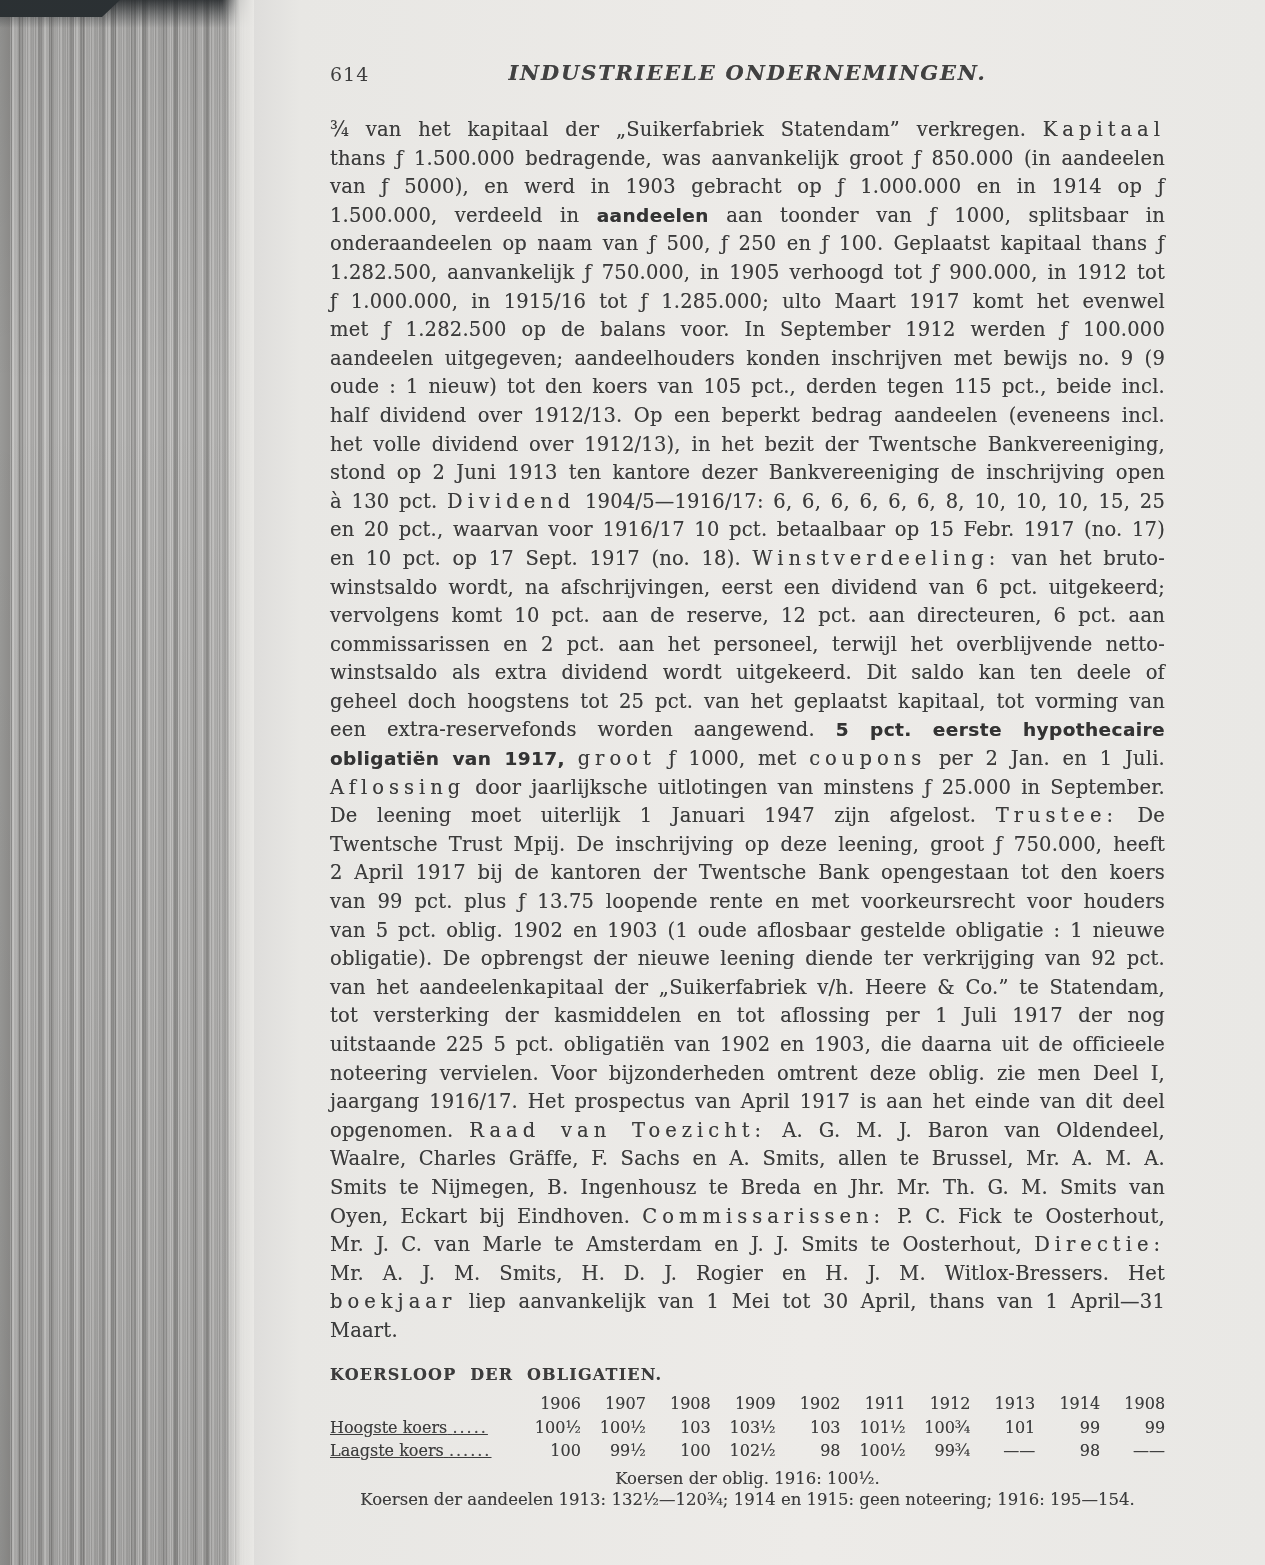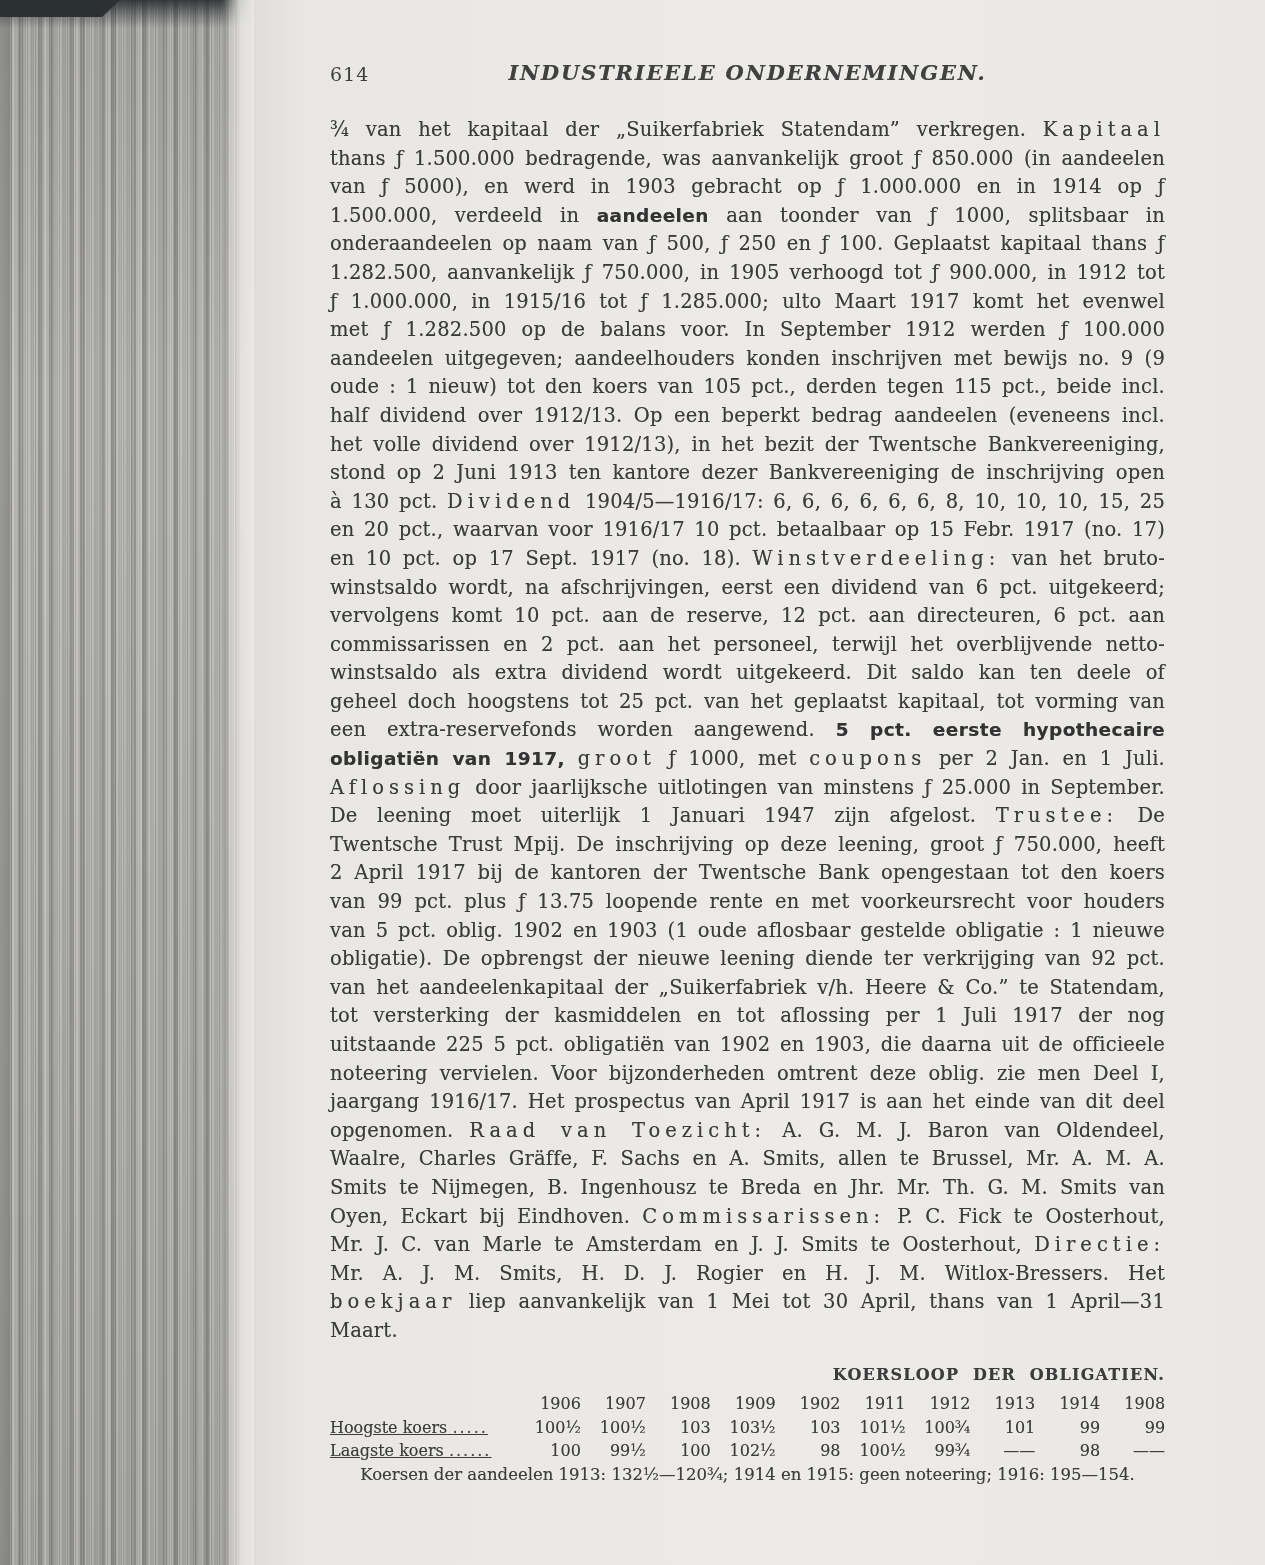--- a/index.html
+++ b/index.html
@@ -66,21 +66,21 @@
     color:#3b3b3b;text-shadow:0 0 .5px rgba(55,55,55,.5);
   }
   .body .sp{letter-spacing:5px;}
   .body .b{
     font-family:"DejaVu Sans", sans-serif;font-weight:700;
     font-size:18.5px;letter-spacing:.4px;color:#333;
   }
   
   .koers{margin-top:16px;}
   .ktitle{
-    text-align:right;font-size:16px;font-weight:700;
+    text-align:left;font-size:16px;font-weight:700;
     letter-spacing:1.2px;word-spacing:7px;color:#3c3c3c;
     text-shadow:0 0 .5px rgba(55,55,55,.5);
   }
   .ktable{margin-top:8px;font-size:16px;color:#3c3c3c;text-shadow:0 0 .4px rgba(55,55,55,.45);}
   .krow{display:flex;line-height:23.5px;}
   .klabel{width:186px;text-align:left;white-space:nowrap;text-decoration:underline;}
   .kdots{letter-spacing:2px;color:#4a4a4a;}
   .kcell{flex:1;text-align:right;}
   .knote1{margin-top:6px;text-align:center;font-size:16.5px;color:#3c3c3c;text-shadow:0 0 .4px rgba(55,55,55,.45);}
   .knote2{margin-top:2px;text-align:center;font-size:16.5px;color:#3c3c3c;text-shadow:0 0 .4px rgba(55,55,55,.45);}
@@ -147,17 +147,18 @@
           <span class="kcell">102½</span>
           <span class="kcell">98</span>
           <span class="kcell">100½</span>
           <span class="kcell">99¾</span>
           <span class="kcell">——</span>
           <span class="kcell">98</span>
           <span class="kcell">——</span>
         </div>
       </div>
 
+      <div class="knote1">Koersen der oblig. 1916: 100½.</div>
       <div class="knote2">Koersen der aandeelen 1913: 132½—120¾; 1914 en 1915: geen noteering; 1916: 195—154.</div>
     </div>
 
   </div>
 </div>
 
 </body></html>

